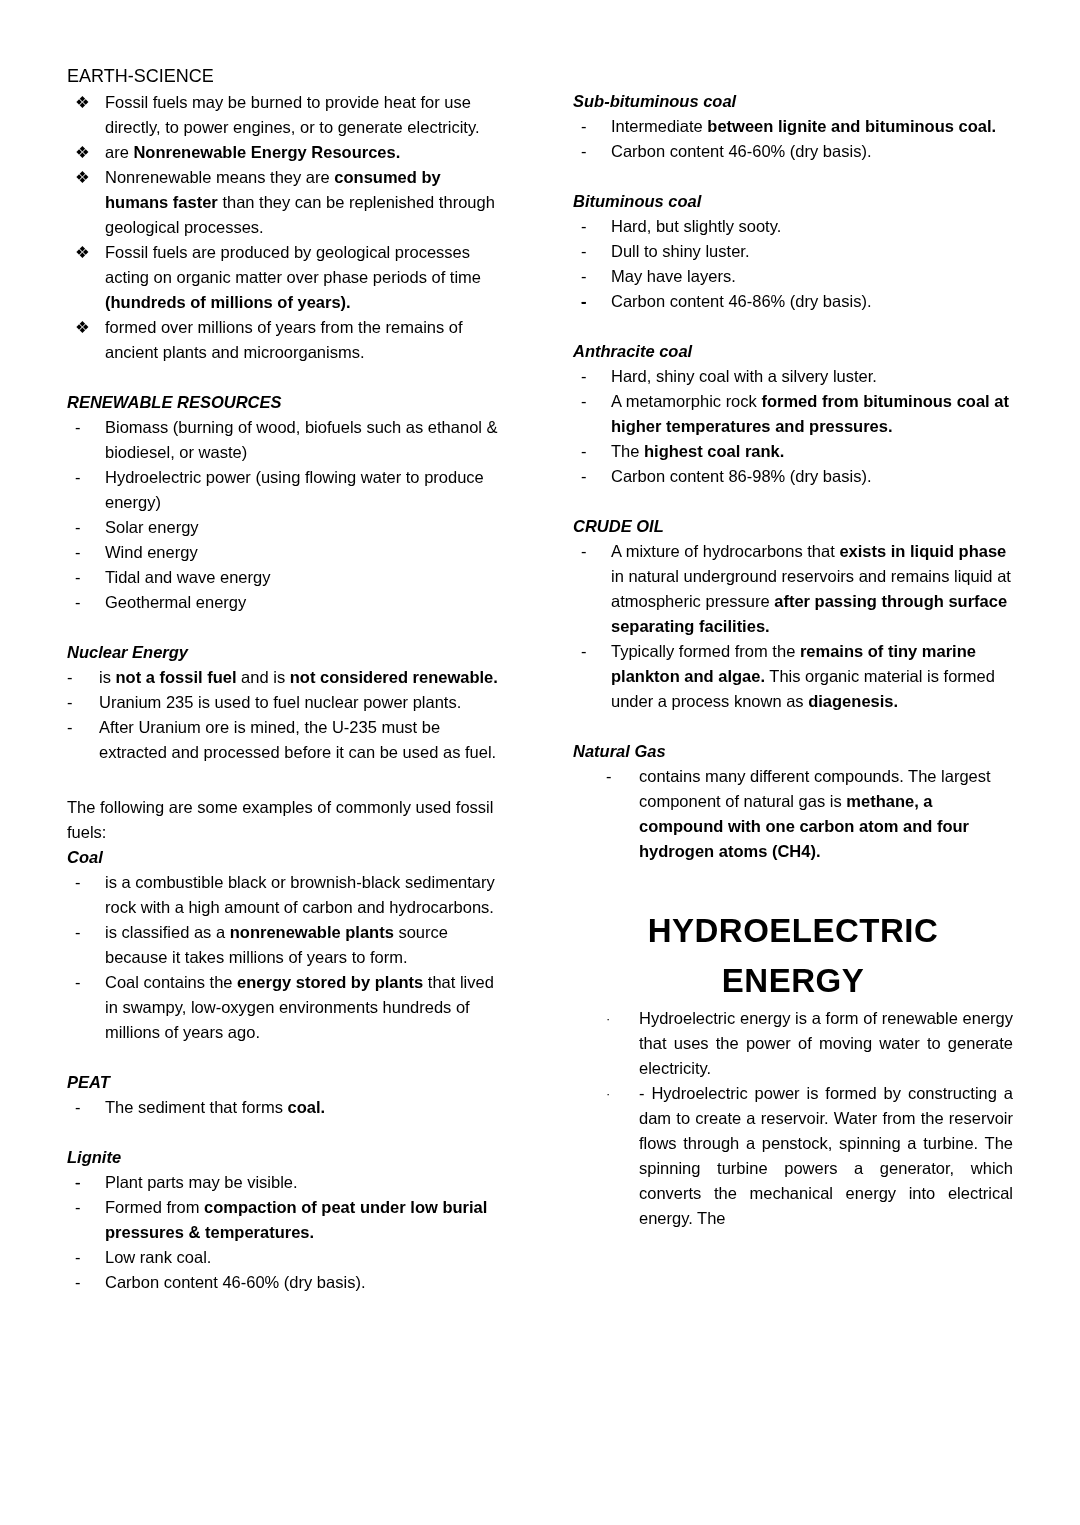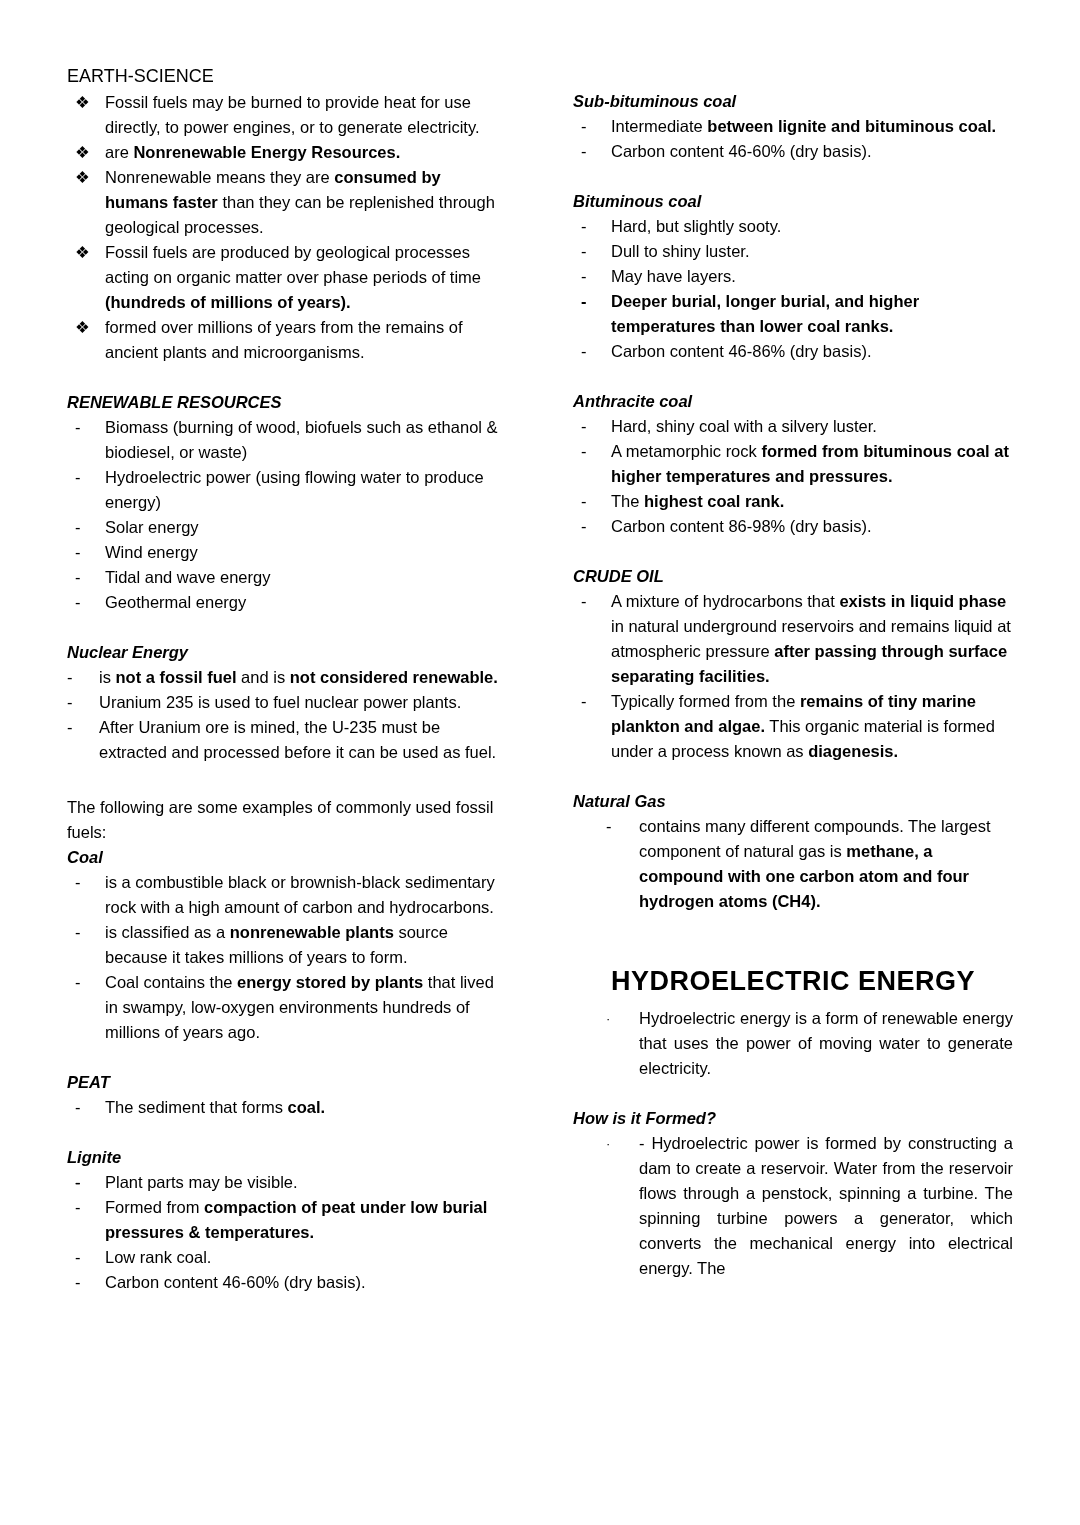--- a/index.html
+++ b/index.html
@@ -20,21 +20,21 @@
   .list{margin:0;}
   .item{position:relative;padding-left:38px;}
   .bullet{position:absolute;left:8px;top:0;}
   .list.flush .item{padding-left:32px;}
   .list.flush .bullet{left:0;}
   .list.deep .item{padding-left:66px;}
   .list.deep .bullet{left:33px;}
   .list.dot .bullet{font-size:13px;}
   .justify .item{text-align:justify;}
   .bigh{
-    font-weight:bold;font-size:27px;line-height:50px;
+    font-weight:bold;font-size:33px;line-height:50px;
     text-align:center;margin-top:42px;letter-spacing:0.5px;
   }
 </style>
 </head>
 <body>
 
 <div class="page">
   <div class="cols">
     <div class="col">
       <div class="title">EARTH-SCIENCE</div>
@@ -84,21 +84,21 @@
         <div class="heading tight">Sub-bituminous coal</div>
         <div class="list">
           <div class="item"><span class="bullet">-</span><span>Intermediate </span><span class="b">between lignite and bituminous coal.</span></div>
           <div class="item"><span class="bullet">-</span><span>Carbon content 46-60% (dry basis).</span></div>
         </div>
         <div class="heading">Bituminous coal</div>
         <div class="list">
           <div class="item"><span class="bullet">-</span><span>Hard, but slightly sooty.</span></div>
           <div class="item"><span class="bullet">-</span><span>Dull to shiny luster.</span></div>
           <div class="item"><span class="bullet">-</span><span>May have layers.</span></div>
-          <div class="item"><span class="bullet b">-</span><span class="b">Deeper burial, longer burial, and higher temperatures than lower coal ranks.</span></div>
+          <div class="item"><span class="bullet b">-</span></div>
           <div class="item"><span class="bullet">-</span><span>Carbon content 46-86% (dry basis).</span></div>
         </div>
         <div class="heading">Anthracite coal</div>
         <div class="list">
           <div class="item"><span class="bullet">-</span><span>Hard, shiny coal with a silvery luster.</span></div>
           <div class="item"><span class="bullet">-</span><span>A metamorphic rock </span><span class="b">formed from bituminous coal at higher temperatures and pressures.</span></div>
           <div class="item"><span class="bullet">-</span><span>The </span><span class="b">highest coal rank.</span></div>
           <div class="item"><span class="bullet">-</span><span>Carbon content 86-98% (dry basis).</span></div>
         </div>
         <div class="heading">CRUDE OIL</div>
@@ -107,19 +107,18 @@
           <div class="item"><span class="bullet">-</span><span>Typically formed from the </span><span class="b">remains of tiny marine plankton and algae.</span><span> This organic material is formed under a process known as </span><span class="b">diagenesis.</span></div>
         </div>
         <div class="heading">Natural Gas</div>
         <div class="list deep">
           <div class="item"><span class="bullet">-</span><span>contains many different compounds. The largest component of natural gas is </span><span class="b">methane, a compound with one carbon atom and four hydrogen atoms (CH4).</span></div>
         </div>
         <div class="bigh">HYDROELECTRIC ENERGY</div>
         <div class="list deep dot justify tight">
           <div class="item"><span class="bullet">·</span><span>Hydroelectric energy is a form of renewable energy that uses the power of moving water to generate electricity.</span></div>
         </div>
-        <div class="heading">How is it Formed?</div>
         <div class="list deep dot justify">
           <div class="item"><span class="bullet">·</span><span>- Hydroelectric power is formed by constructing a dam to create a reservoir. Water from the reservoir flows through a penstock, spinning a turbine. The spinning turbine powers a generator, which converts the mechanical energy into electrical energy. The</span></div>
         </div>
       </div>
   </div>
 </div>
 
 </body></html>

